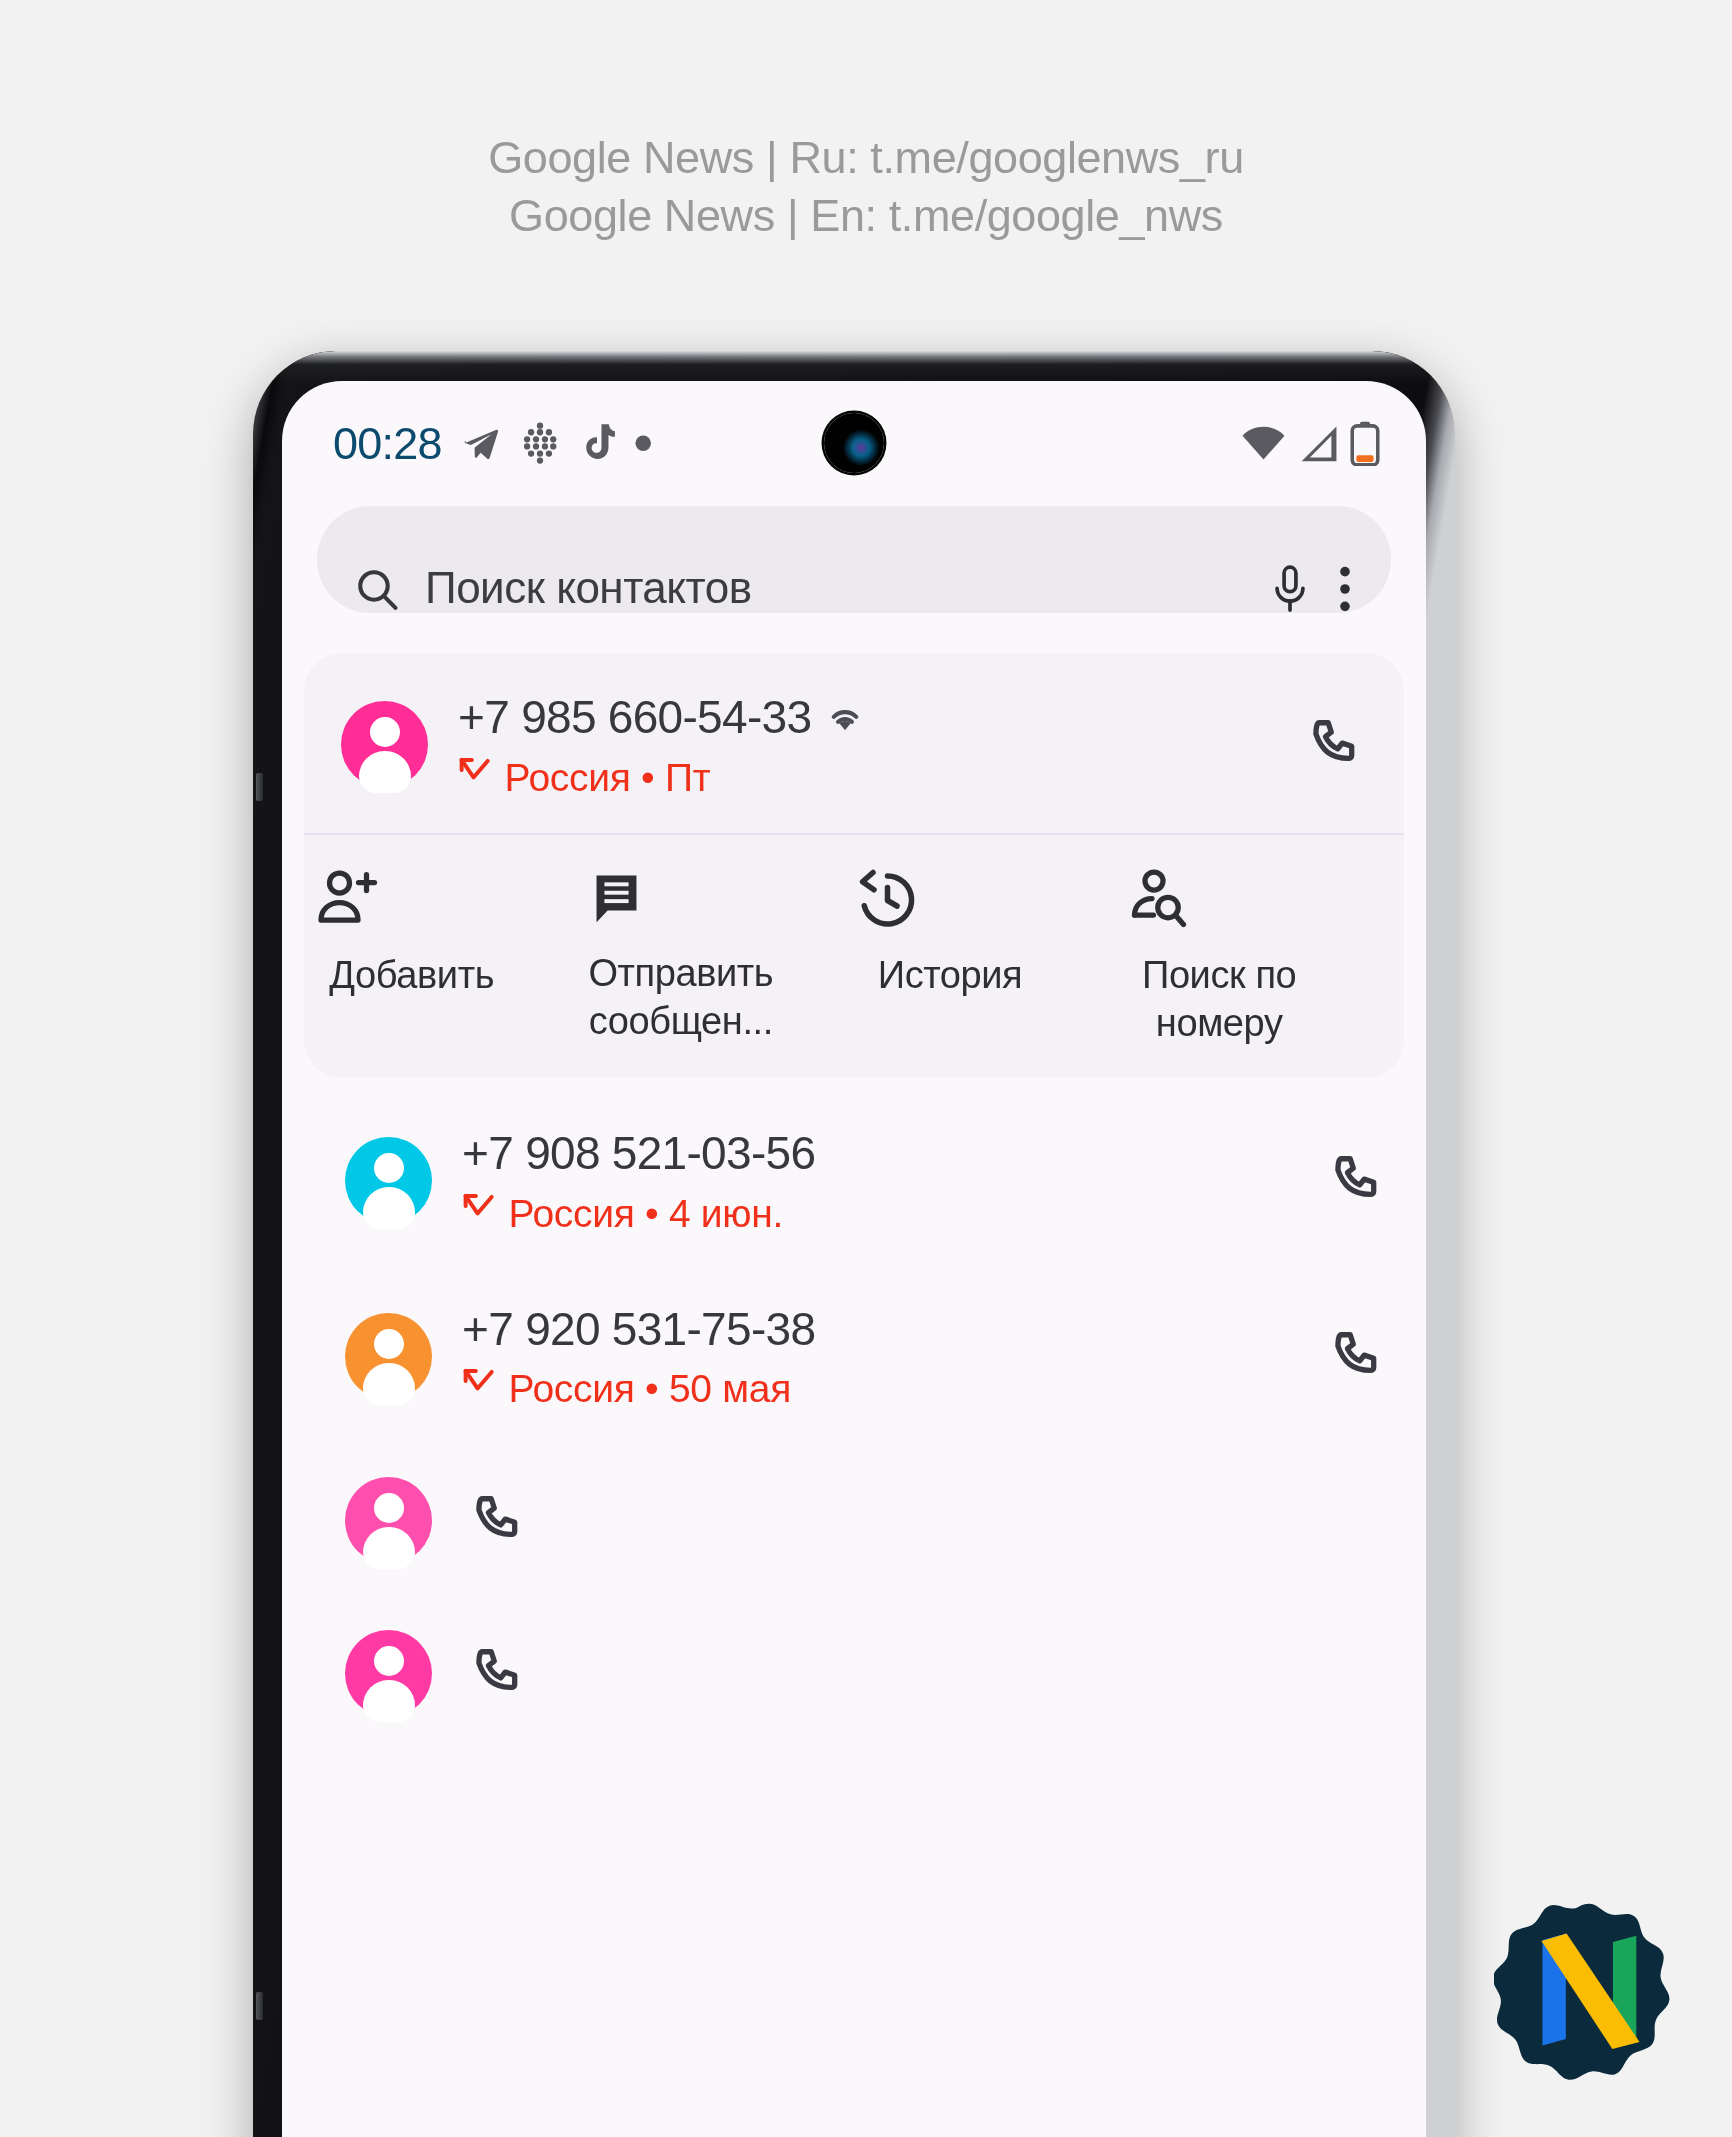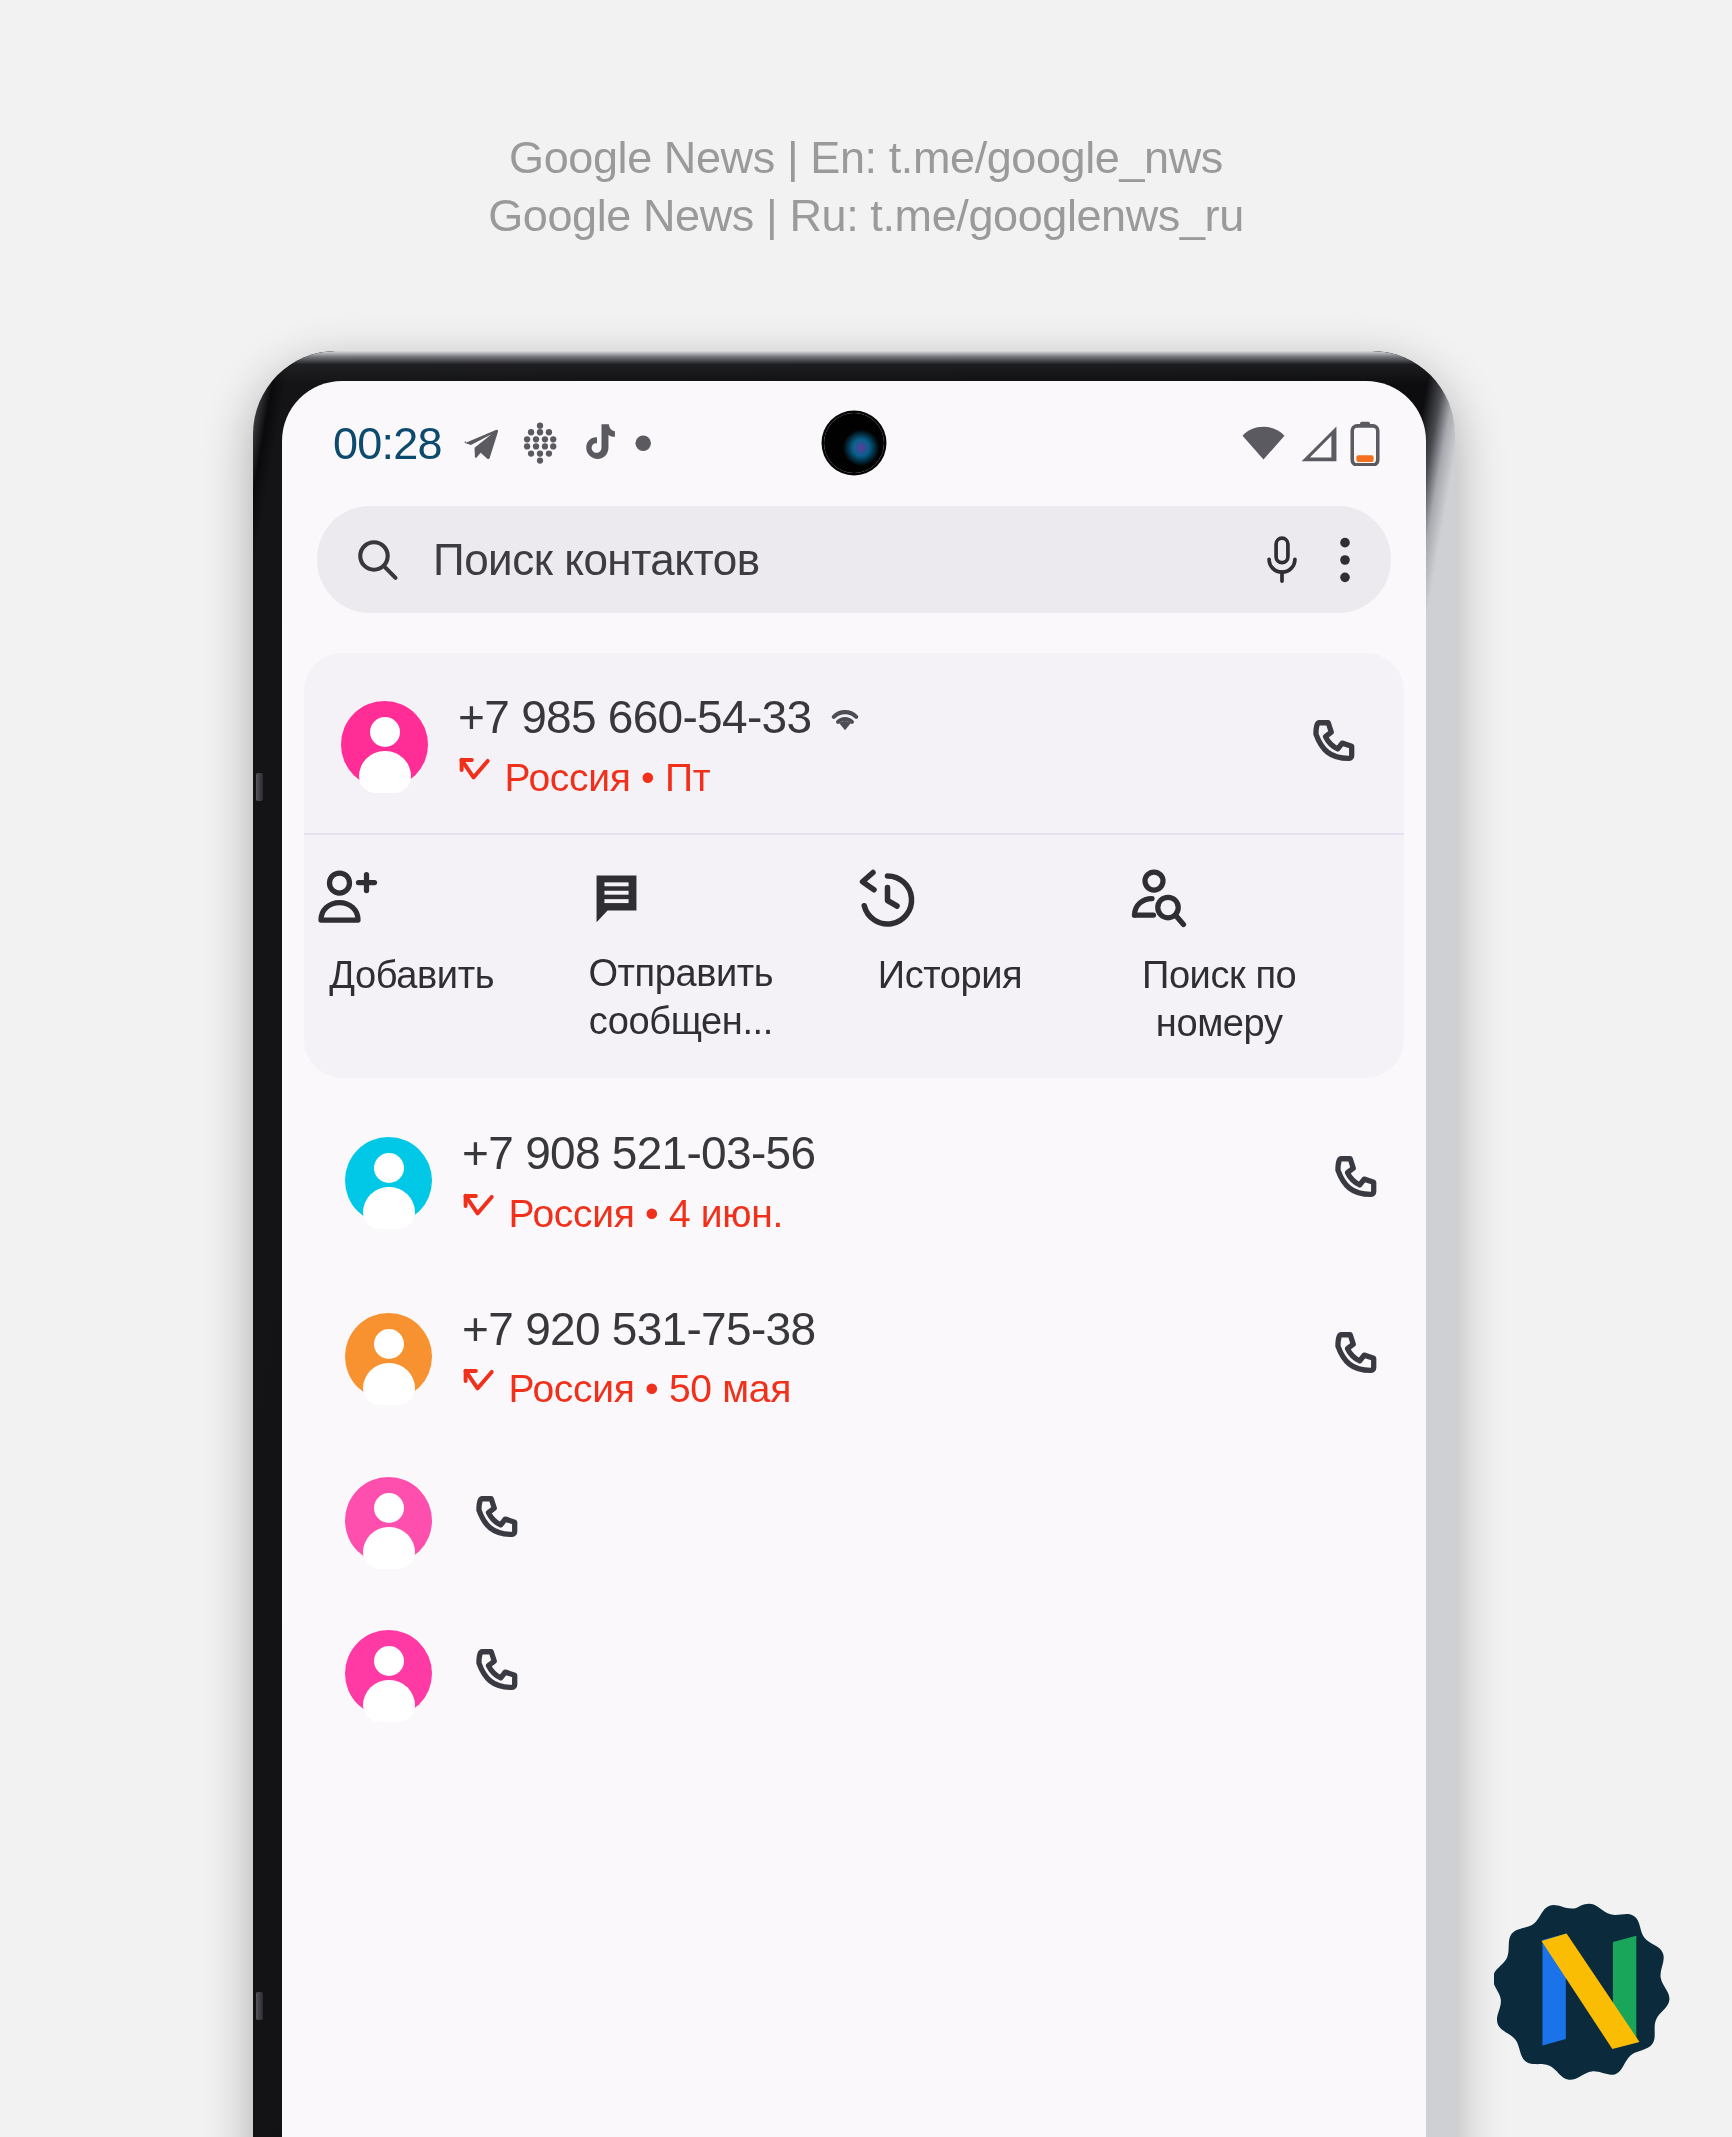--- a/index.html
+++ b/index.html
@@ -118,23 +118,23 @@
     box-shadow: 0 0 0 2.5px #050506;
   }
 
   
   .search-wrap { padding: 0 35px; }
   .search-bar {
     height: 107px;
     background: #eceaee;
     border-radius: 53px;
     display: flex;
-    align-items: center;
+    align-items: flex-end;
     padding: 0 35px 0 37px;
-    gap: 32px;
+    gap: 24px;
   }
   .search-placeholder {
     flex: 1;
     font-size: 44px;
     color: #3c3c41;
     letter-spacing: -0.5px;
   }
 
   
   .contact-card {
@@ -240,22 +240,22 @@
     width: 190px;
     height: 190px;
   }
 
   svg { display: block; }
 </style>
 </head>
 <body>
 
 <div class="channel-header">
+  <div>Google News | Ru: t.me/googlenws_ru</div>
   <div>Google News | En: t.me/google_nws</div>
-  <div>Google News | Ru: t.me/googlenws_ru</div>
 </div>
 
 <div class="phone">
   <div class="phone-gloss-top"></div>
   <div class="side-notch n1"></div>
   <div class="side-notch n2"></div>
 
   <div class="screen">
 
     <div class="status-bar">

